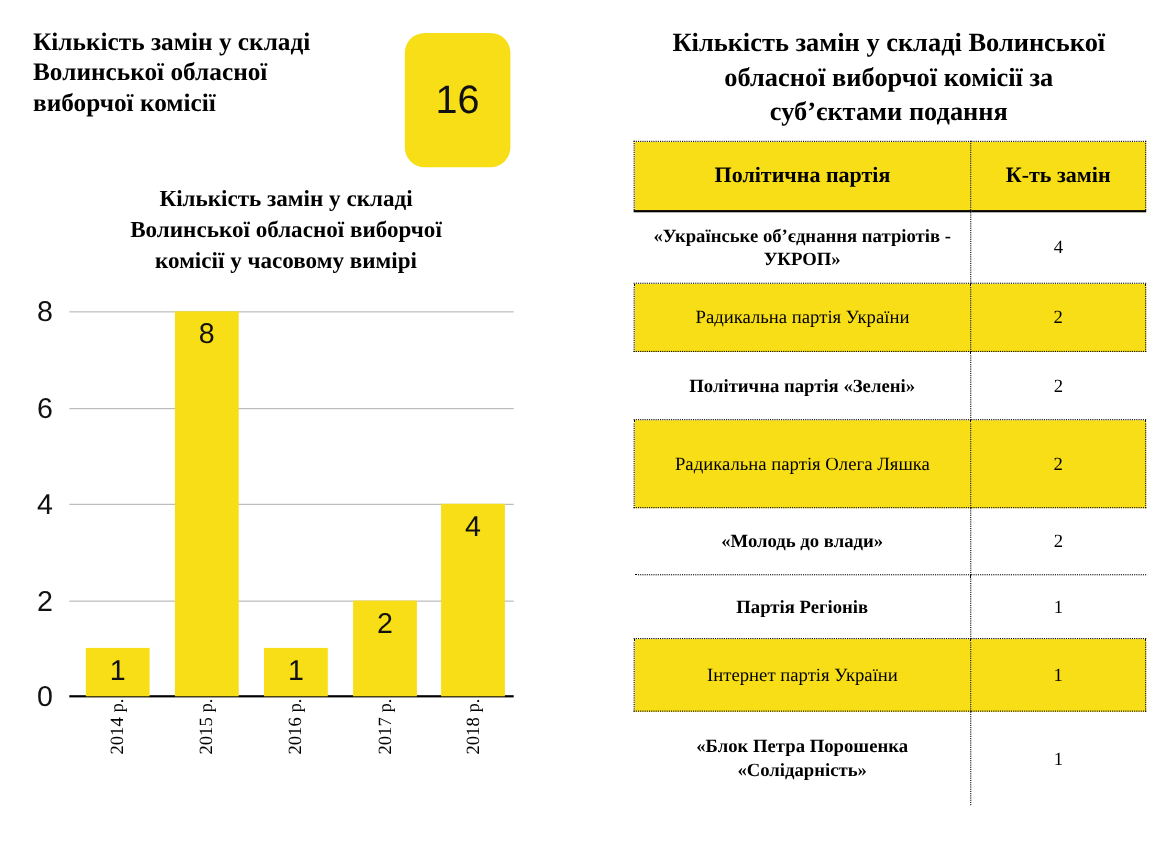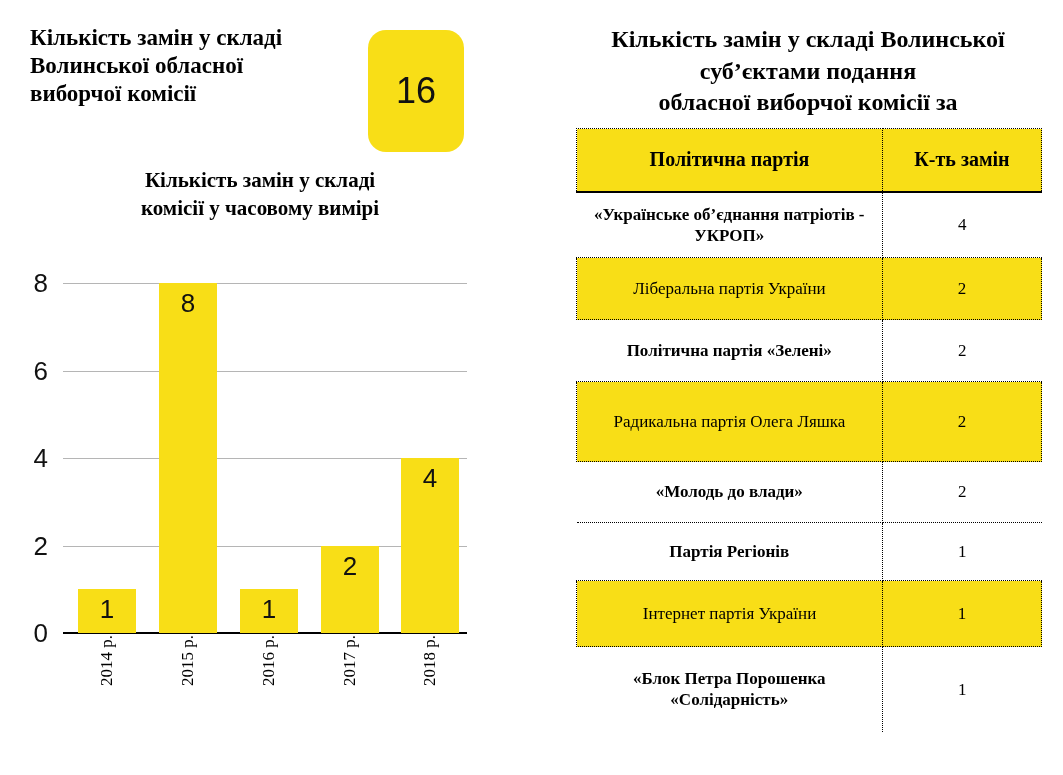--- a/index.html
+++ b/index.html
@@ -88,20 +88,21 @@
   <div>Волинської обласної</div>
   <div>виборчої комісії</div>
 </div>
 
 <div class="abs badge">
   <span>16</span>
 </div>
 
 <div class="abs chart-title">
   <div>Кількість замін у складі</div>
+  <div>Волинської обласної виборчої</div>
   <div>комісії у часовому вимірі</div>
 </div>
 
 <div id="chart" class="abs" style="left:0;top:0;width:531px;height:775px;">
     <div class="y-label" style="left: 0px; top: 619px; width: 48px;">0</div>
     <div class="gridline" style="left: 63px; top: 545.5px; width: 404px;"></div>
     <div class="y-label" style="left: 0px; top: 531.5px; width: 48px;">2</div>
     <div class="gridline" style="left: 63px; top: 458px; width: 404px;"></div>
     <div class="y-label" style="left: 0px; top: 444px; width: 48px;">4</div>
     <div class="gridline" style="left: 63px; top: 370.5px; width: 404px;"></div>
@@ -121,42 +122,42 @@
     <div class="bar" style="left: 321px; top: 545.5px; width: 58px; height: 87.5px;"></div>
     <div class="bar-label" style="left: 321px; top: 552.5px; width: 58px;">2</div>
     <div class="x-label" style="left: 312px; top: 663px;">2017 р.</div>
     <div class="bar" style="left: 401px; top: 458px; width: 58px; height: 175px;"></div>
     <div class="bar-label" style="left: 401px; top: 465px; width: 58px;">4</div>
     <div class="x-label" style="left: 392px; top: 663px;">2018 р.</div>
   </div>
 
 <div class="abs table-title">
   <div>Кількість замін у складі Волинської</div>
+  <div>обласної виборчої комісії за</div>
   <div>суб’єктами подання</div>
-  <div>обласної виборчої комісії за</div>
 </div>
 
 <table class="parties">
   <colgroup>
       <col class="c1">
       <col class="c2">
     </colgroup>
   <thead>
     <tr>
       <th>Політична партія</th>
       <th>К-ть замін</th>
     </tr>
   </thead>
   <tbody id="tbody">
       <tr class="plain" style="height: 66px;">
         <td>«Українське об’єднання патріотів - УКРОП»</td>
         <td>4</td>
       </tr>
       <tr class="hl" style="height: 62px;">
-        <td>Ліберальна партія України</td>
+        <td>Радикальна партія України</td>
         <td>2</td>
       </tr>
       <tr class="plain" style="height: 62px;">
         <td>Політична партія «Зелені»</td>
         <td>2</td>
       </tr>
       <tr class="hl" style="height: 80px;">
         <td>Радикальна партія Олега Ляшка</td>
         <td>2</td>
       </tr>

